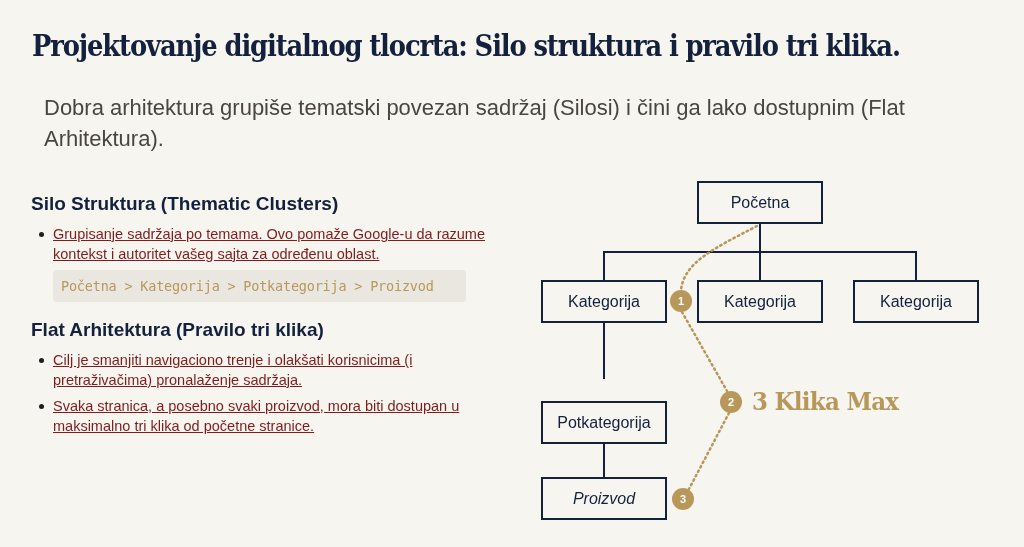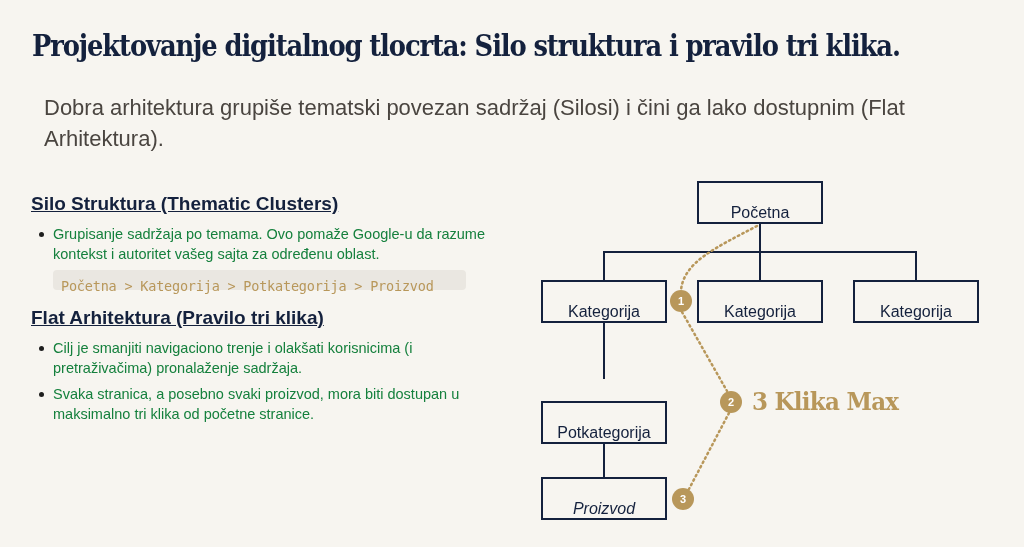--- a/index.html
+++ b/index.html
@@ -46,50 +46,50 @@
       left: 31px;
       top: 190px;
       width: 470px;
     }
     .section-heading {
       margin: 0 0 6px 0;
       font-size: 19px;
       line-height: 28px;
       font-weight: bold;
       color: #14213D;
-      text-decoration: underline;
     }
     .bullets {
       list-style: none;
       margin: 0;
       padding: 0 0 0 22px;
     }
     .bullets li {
       position: relative;
       font-size: 14.5px;
       line-height: 20px;
-      color: #15803d;
+      color: #7f1d1d;
       margin-bottom: 6px;
+      text-decoration: underline;
     }
     .bullets li::before {
       content: "";
       position: absolute;
       left: -14px;
       top: 8px;
       width: 5px;
       height: 5px;
       border-radius: 50%;
       background: #1E1E1E;
     }
     .bullets li.bold {
       font-weight: bold;
     }
     .code-box {
       margin: 6px 0 10px 22px;
-      height: 20px;
+      height: 32px;
       width: 413px;
       background: #EAE7E1;
       border-radius: 4px;
       font-family: "DejaVu Sans Mono", "Liberation Mono", monospace;
       font-size: 13.5px;
       line-height: 32px;
       color: #B8975A;
       padding-left: 8px;
       box-sizing: border-box;
       white-space: nowrap;
@@ -107,21 +107,21 @@
       pointer-events: none;
     }
     .node {
       position: absolute;
       width: 126px;
       height: 43px;
       border: 2px solid #14213D;
       box-sizing: border-box;
       background: #F7F5F0;
       display: flex;
-      align-items: flex-end;
+      align-items: center;
       justify-content: center;
       font-size: 16px;
       color: #14213D;
     }
     .badge {
       position: absolute;
       width: 22px;
       height: 22px;
       border-radius: 50%;
       background: #B8975A;

